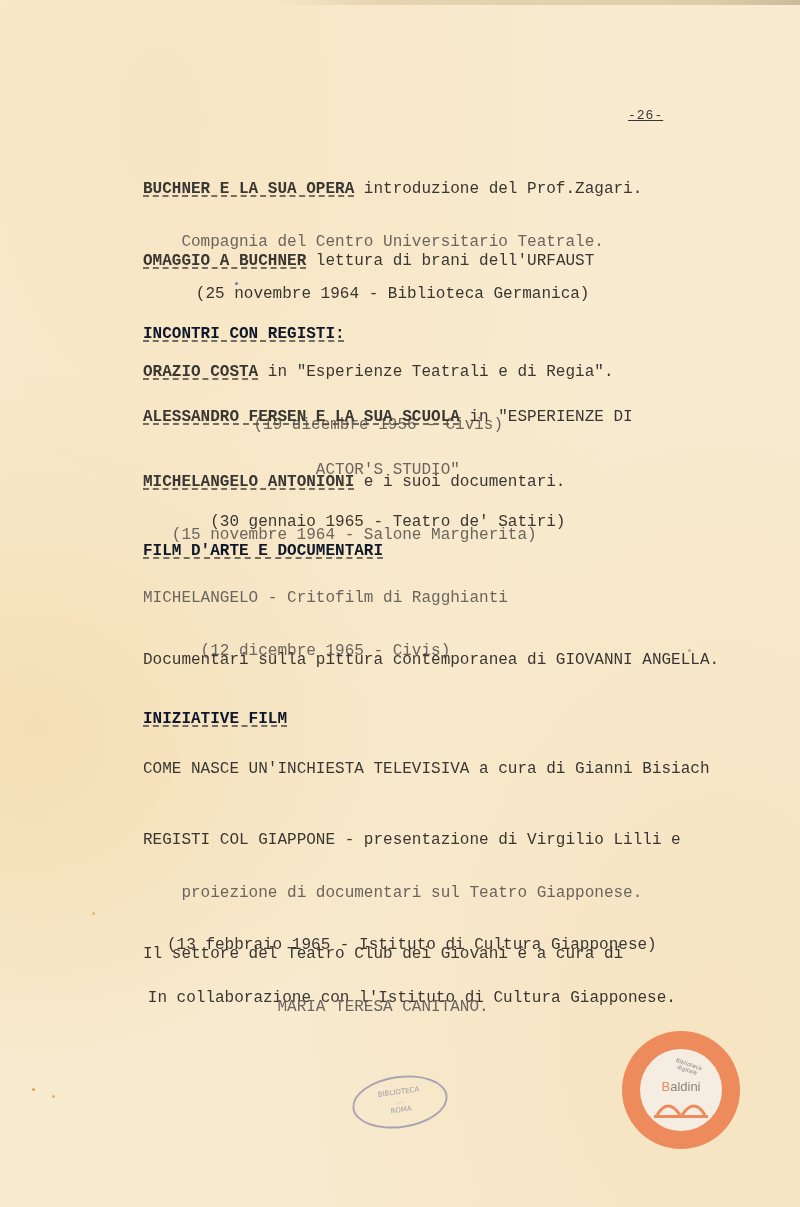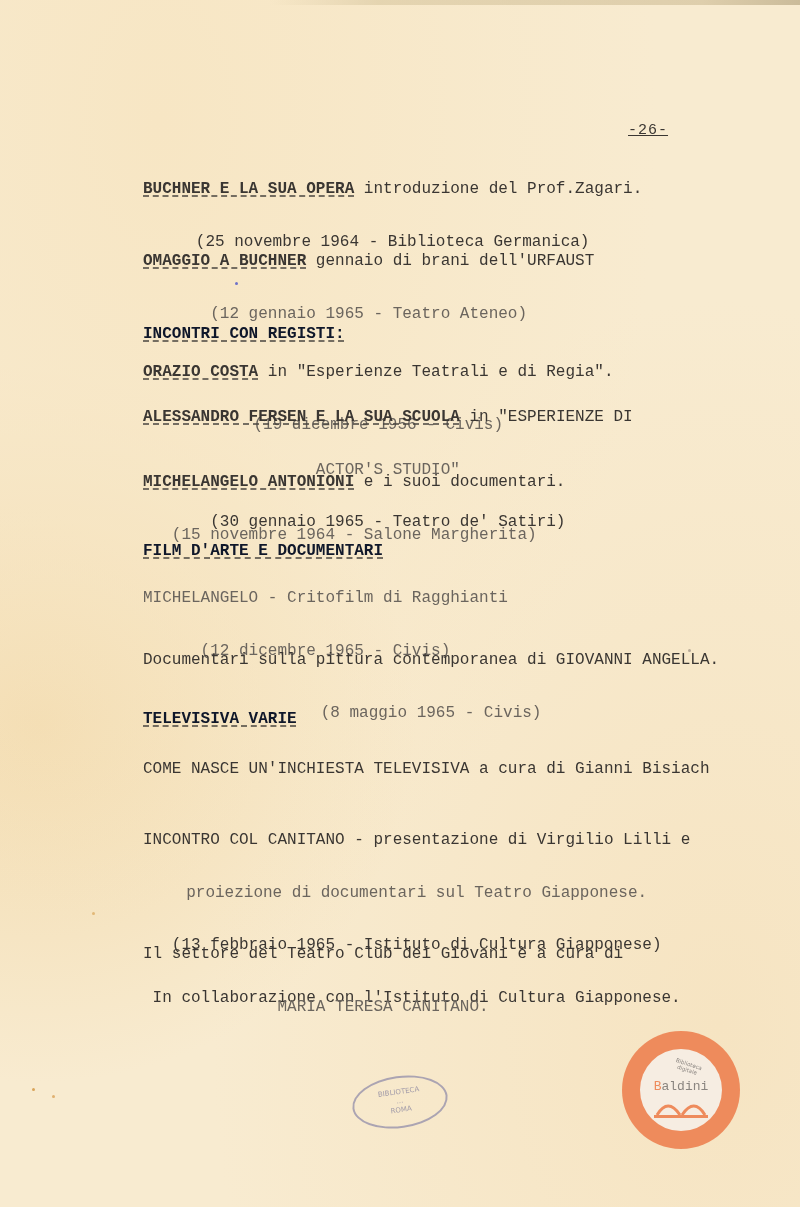--- a/index.html
+++ b/index.html
@@ -12,21 +12,21 @@
       #f8ebd0;
     font-family: "Liberation Mono", "DejaVu Sans Mono", monospace;
     color: #3a3632;
   }
   .page-edge-top {
     position: absolute; left: 270px; top: 0; width: 540px; height: 5px;
     background: linear-gradient(90deg, transparent, #d8c7a0 20%, #cdbb94 80%, #a99873);
     opacity: .6;
   }
   .page-number {
-    position: absolute; left: 628px; top: 122px; font-size: 15px; letter-spacing: 1px; text-decoration: underline;
+    position: absolute; left: 628px; top: 108px; font-size: 13px; letter-spacing: 1px; text-decoration: underline;
   }
   .block { position: absolute; left: 143px; font-size: 16px; line-height: 17.5px; white-space: pre; text-align: center; }
   .line { display: block; }
   .title {
     font-weight: bold;
     text-decoration: underline dashed #4a4540;
     text-underline-offset: 3px;
   }
   .faded { color: #6b655e; }
   .head { color: #0f172a; }
@@ -48,40 +48,40 @@
     position: absolute; left: 18px; top: 18px; width: 82px; height: 82px;
     border-radius: 50%; background: #f6ede2;
   }
   .logo-small {
     position: absolute; left: 28px; top: 12px; width: 40px; text-align: center;
     font-family: "DejaVu Sans", sans-serif; font-size: 5.5px; color: #8a8580;
     transform: rotate(18deg); line-height: 6px;
   }
   .logo-name {
     position: absolute; left: 10px; top: 30px; width: 62px; text-align: center;
-    font-family: Liberation Mono, monospace; font-size: 13px; color: #8a8580;
+    font-family: Liberation Sans, sans-serif; font-size: 13px; color: #8a8580;
   }
   .logo-name .b { color: #ee8b5c; }
   .logo-books { position: absolute; left: 13px; top: 46px; }
 </style>
 </head>
 <body>
 
 <div class="page-edge-top"></div>
 
 <div class="page-number">-26-</div>
 
 <div class="block" style="top:146px">
   <span class="line"><span class="title">BUCHNER E LA SUA OPERA</span><span> introduzione del Prof.Zagari.</span></span>
+  <span class="line faded">Compagnia del Centro Universitario Teatrale.</span>
   <span class="line">(25 novembre 1964 - Biblioteca Germanica)</span>
 </div>
 
 <div class="block" style="top:218px">
-  <span class="line"><span class="title">OMAGGIO A BUCHNER</span><span> gennaio di brani dell'URFAUST</span></span>
-  <span class="line faded">(12 gennaio 1965 - Teatro Ateneo)</span>
+  <span class="line"><span class="title">OMAGGIO A BUCHNER</span><span> lettura di brani dell'URFAUST</span></span>
 </div>
 
 <div class="dot" style="left:235px;top:282px;background:#6e72c8"></div>
 
 <div class="block head" style="top:291px">
   <span class="line title">INCONTRI CON REGISTI:</span>
 </div>
 
 <div class="block" style="top:329px">
   <span class="line"><span class="title">ORAZIO COSTA</span><span> in "Esperienze Teatrali e di Regia".</span></span>
@@ -103,33 +103,32 @@
   <span class="line title">FILM D'ARTE E DOCUMENTARI</span>
 </div>
 
 <div class="block faded" style="top:555px">
   <span class="line">MICHELANGELO - Critofilm di Ragghianti</span>
   <span class="line">(12 dicembre 1965 - Civis)</span>
 </div>
 
 <div class="block" style="top:617px">
   <span class="line">Documentari sulla pittura contemporanea di GIOVANNI ANGELLA.</span>
-  <span class="line faded">(8 maggio 1965 - Civis)</span>
 </div>
 
 <div class="block head" style="top:676px">
-  <span class="line title">TELEVISIVA VARIE</span>
+  <span class="line title">INIZIATIVE FILM</span>
 </div>
 
 <div class="block" style="top:726px">
   <span class="line">COME NASCE UN'INCHIESTA TELEVISIVA a cura di Gianni Bisiach</span>
 </div>
 
 <div class="block" style="top:797px">
-  <span class="line">INCONTRO COL CANITANO - presentazione di Virgilio Lilli e</span>
+  <span class="line">REGISTI COL GIAPPONE - presentazione di Virgilio Lilli e</span>
   <span class="line faded">proiezione di documentari sul Teatro Giapponese.</span>
   <span class="line">(13 febbraio 1965 - Istituto di Cultura Giapponese)</span>
   <span class="line">In collaborazione con l'Istituto di Cultura Giapponese.</span>
 </div>
 
 <div class="block" style="top:911px">
   <span class="line">Il settore del Teatro Club dei Giovani è a cura di</span>
   <span class="line faded">MARIA TERESA CANITANO.</span>
 </div>
 

